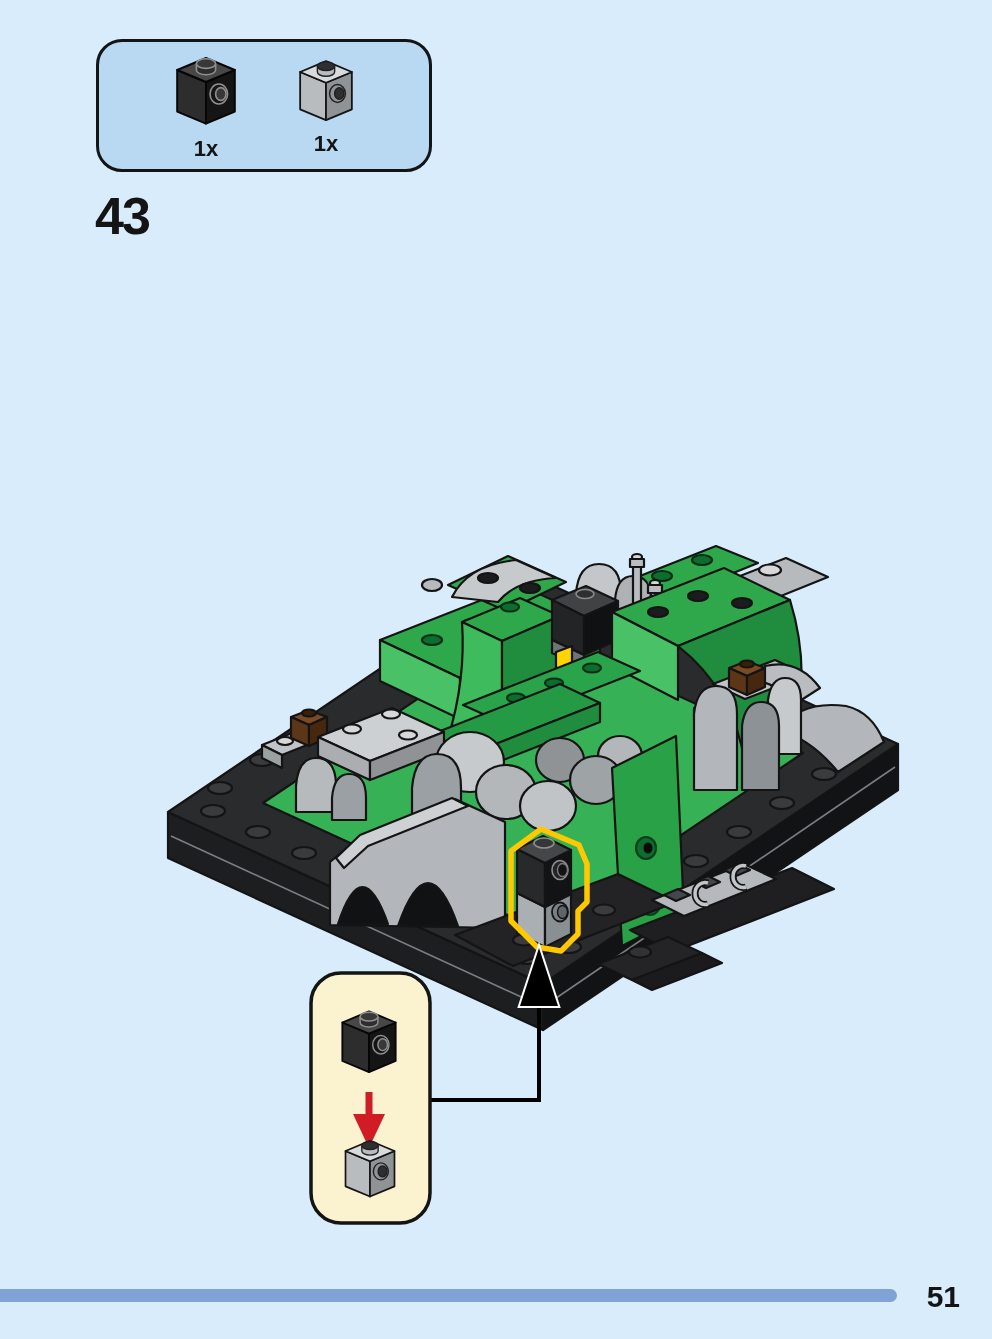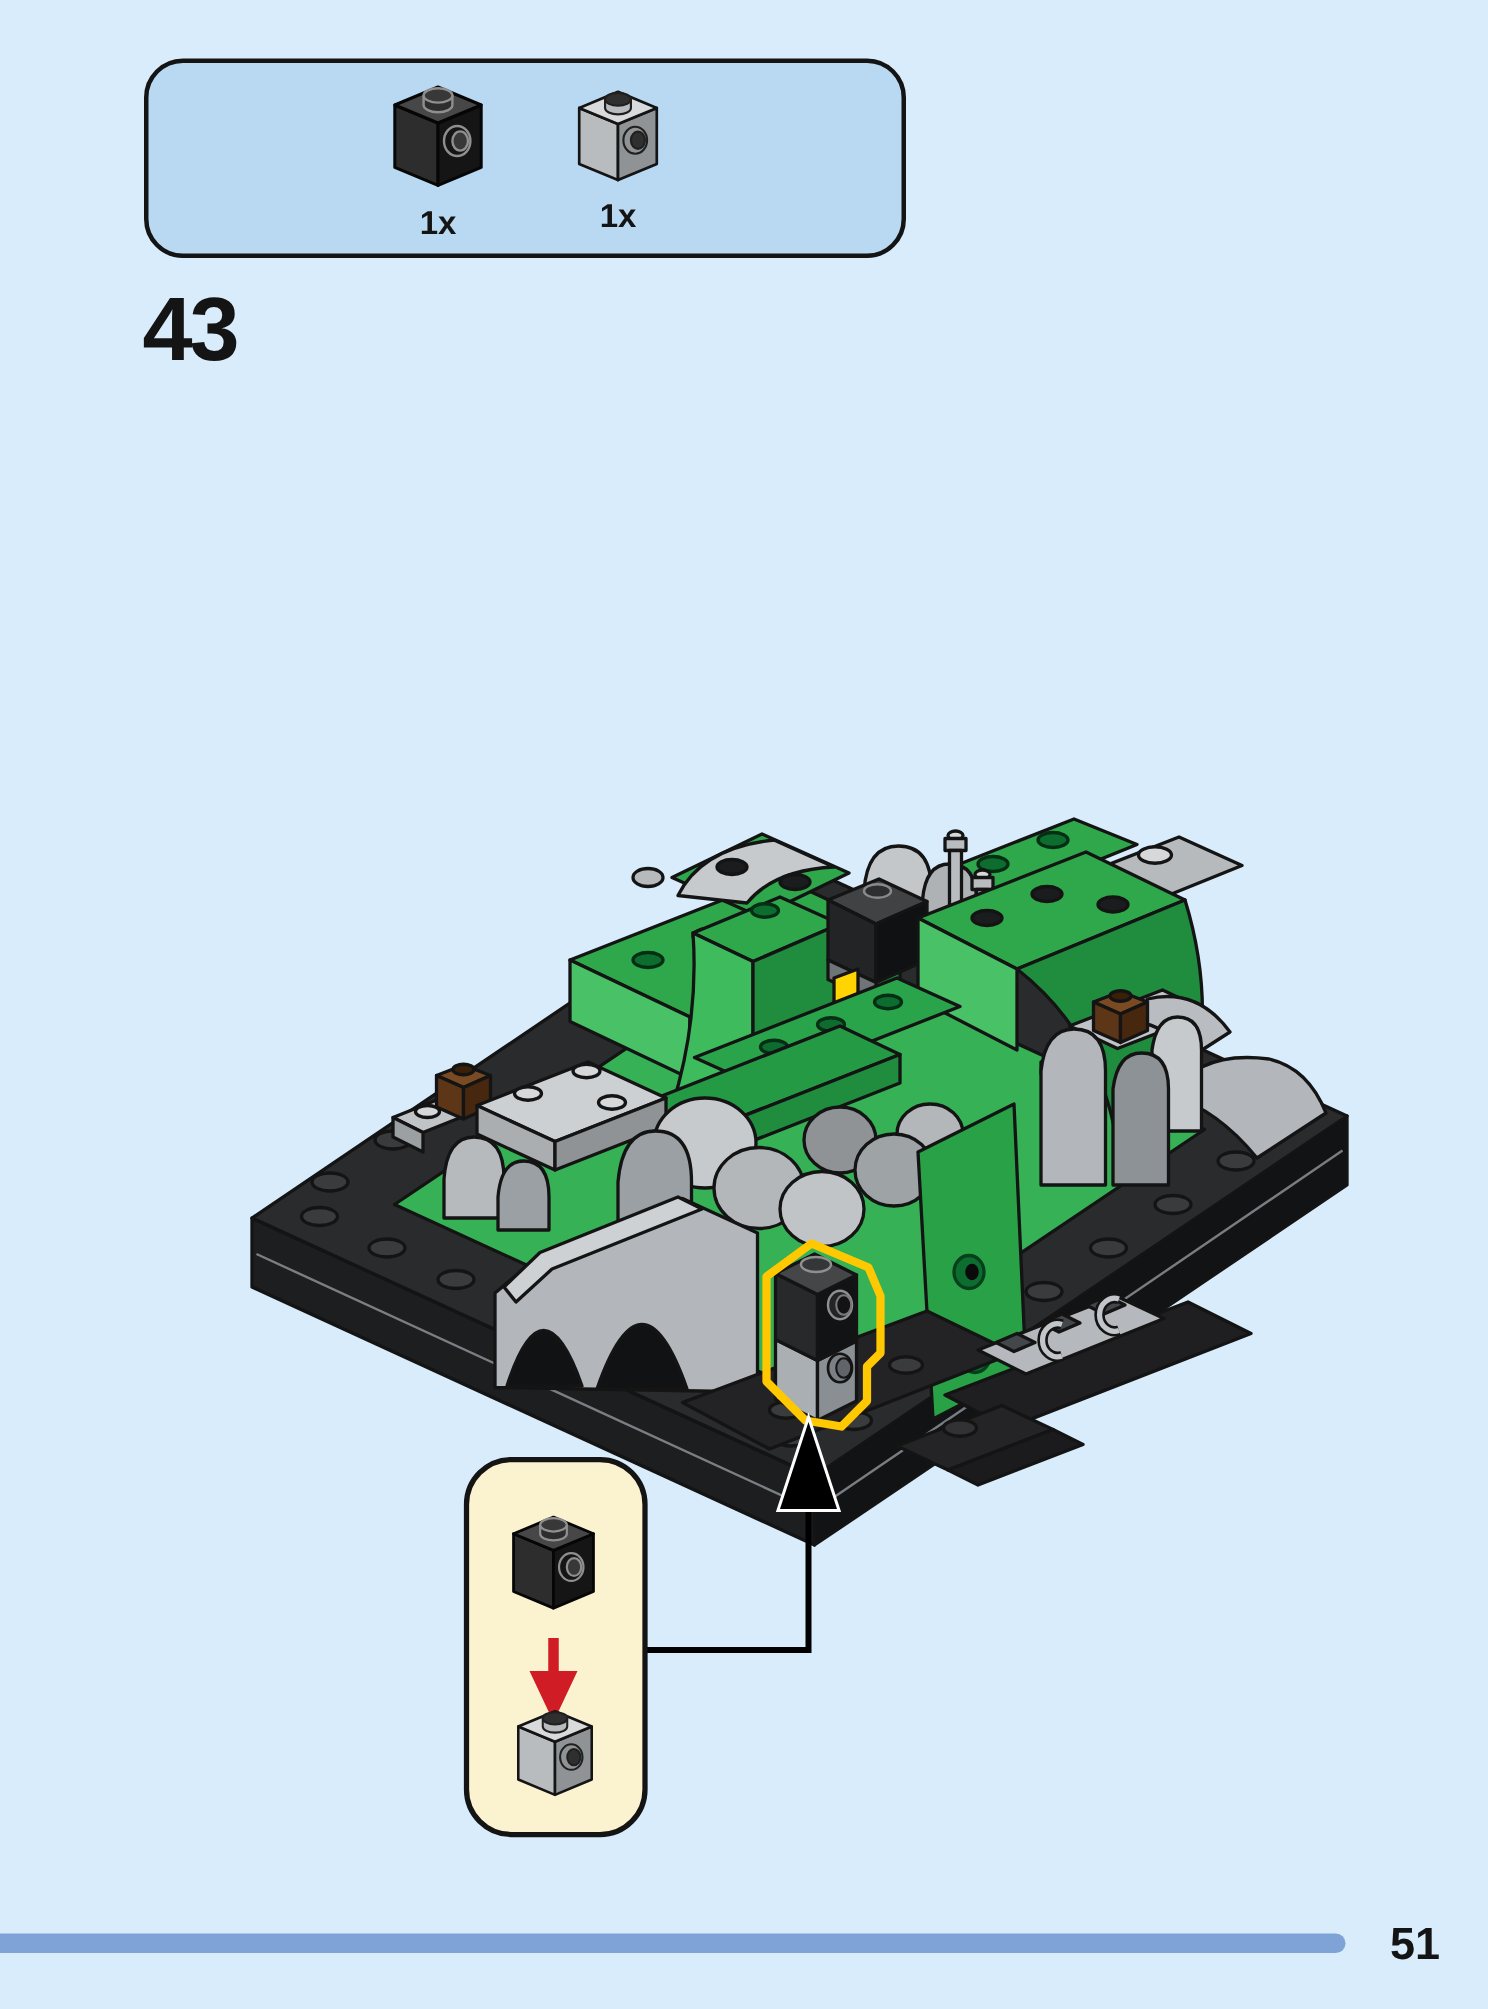--- a/index.html
+++ b/index.html
@@ -2,29 +2,29 @@
 <html style="--page_bg: #d8ecfb; --panel_blue: #b9d9f2; --callout_cream: #fbf2cf; --highlight_yellow: #ffc800; --arrow_red: #d01c24; --progress_blue: #7fa3d6; --ink: #141414;"><head>
 <meta charset="utf-8">
 <style>
   html,body{margin:0;padding:0;}
   body{
     width:992px;height:1339px;position:relative;overflow:hidden;
     background:var(--page_bg,#d8ecfb);
     font-family:"Liberation Sans", sans-serif;color:var(--ink,#141414);
   }
   .parts-panel{
-    position:absolute;left:96px;top:39px;width:508px;height:133px;
+    position:absolute;left:96px;top:39px;width:336px;height:133px;
     box-sizing:border-box;background:var(--panel_blue,#b9d9f2);
     border:3px solid var(--ink,#141414);border-radius:26px;
     display:flex;justify-content:center;align-items:center;gap:44px;
   }
   .part-item{display:flex;flex-direction:column;align-items:center;}
   .part-count{font-size:22px;font-weight:700;margin-top:-2px;}
   .step-number{
-    position:absolute;left:95px;top:190px;font-size:60px;font-weight:700;
+    position:absolute;left:95px;top:190px;font-size:52px;font-weight:700;
     letter-spacing:-2px;line-height:1;
   }
   .illustration{position:absolute;left:150px;top:540px;width:770px;height:700px;}
   .progress-bar{
     position:absolute;left:0;top:1289px;width:897px;height:13px;
     background:var(--progress_blue,#7fa3d6);border-radius:0 7px 7px 0;
   }
   .page-number{position:absolute;right:32px;top:1280px;font-size:30px;font-weight:700;}
   .p{stroke:#141414;stroke-width:2.2;stroke-linejoin:round;}
   .bstud{fill:#3a3b3d;}

